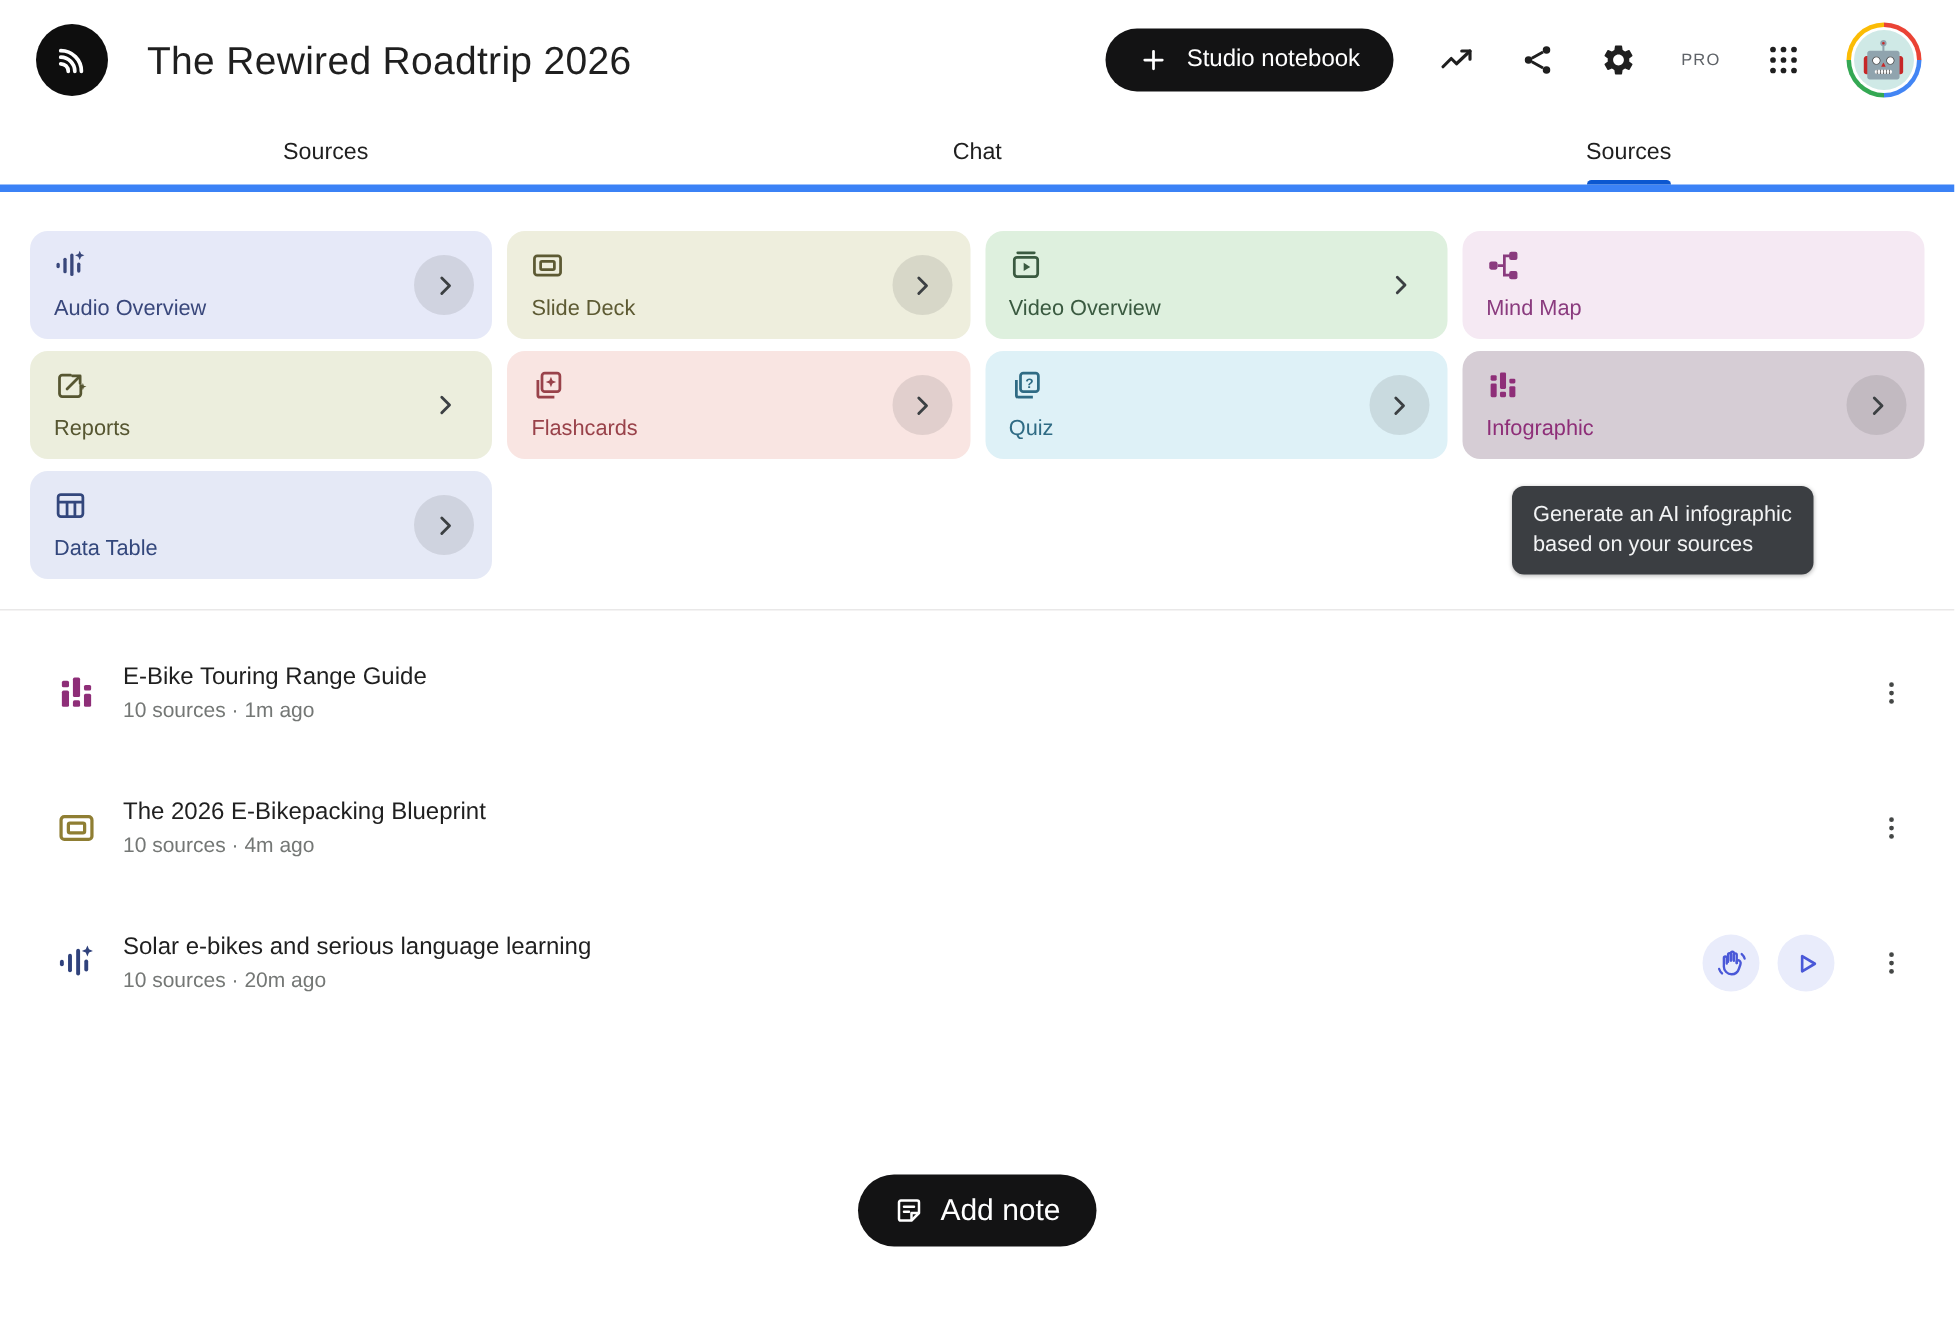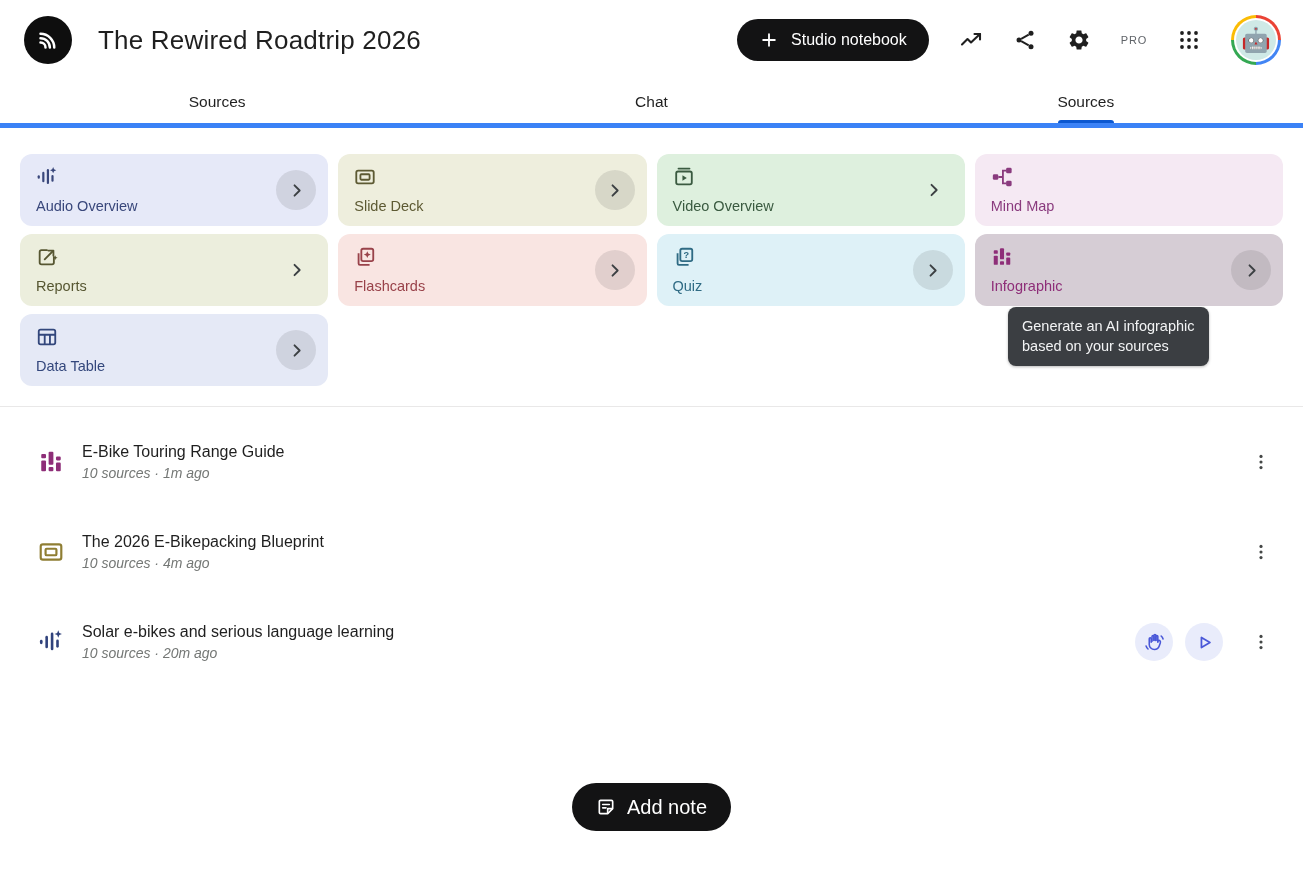--- a/index.html
+++ b/index.html
@@ -41,34 +41,34 @@
 
   .section-divider { margin-top:20px; border-bottom:1px solid #e9e8e8; }
 
   
   .artifacts { margin-top:10px; }
   .artifact { display:flex; align-items:center; height:90px; padding:0 30px 0 24px; }
   .a-icon { width:26px; height:26px; margin-left:14px; flex:0 0 auto; display:flex; }
   .a-icon svg { width:26px; height:26px; }
   .a-text { margin-left:18px; }
   .a-title { font-size:16px; color:#1f1f1f; }
-  .a-meta { font-size:14px; color:#747775; margin-top:4px;font-style:italic; }
+  .a-meta { font-size:14px; color:#747775; margin-top:4px; }
   .a-right { margin-left:auto; display:flex; align-items:center; gap:12px; }
   .action-circle { width:38px; height:38px; border-radius:50%; background:#e9ecfb; color:#4a58d8; display:flex; align-items:center; justify-content:center; cursor:pointer; }
   .action-circle svg { width:21px; height:21px; }
   .dots-btn { width:24px; height:24px; margin-left:14px; color:#444746; display:flex; align-items:center; justify-content:center; cursor:pointer; }
   .dots-btn svg { width:20px; height:20px; }
 
   
   .add-note-wrap { display:flex; justify-content:center; margin-top:96px; }
   .add-note { height:48px; border-radius:24px; background:#131314; color:#ffffff; display:flex; align-items:center; gap:11px; padding:0 24px; font-size:20px; font-weight:500; cursor:pointer; }
   .add-note svg { width:20px; height:20px; }
 
   
-  .tooltip { position:absolute; left:1008px; top:307px; background:#3b3e42; color:#f2f3f4; border-radius:8px; padding:9px 14px 10px 14px; font-size:14.5px; line-height:20px; z-index:20; box-shadow:0 1px 3px rgba(0,0,0,0.28); }
+  .tooltip { position:absolute; left:1008px; top:324px; background:#3b3e42; color:#f2f3f4; border-radius:8px; padding:9px 14px 10px 14px; font-size:14.5px; line-height:20px; z-index:20; box-shadow:0 1px 3px rgba(0,0,0,0.28); }
 </style>
 </head>
 <body>
 
 <div class="header">
   <div class="logo">
     <svg viewBox="0 0 24 24" fill="none" stroke="#ffffff" stroke-width="2" stroke-linecap="round">
       <path d="M10 18 A4 4 0 0 0 6 14"></path>
       <path d="M13.5 18 A7.5 7.5 0 0 0 6 10.5"></path>
       <path d="M17 18 A11 11 0 0 0 6 7"></path>

